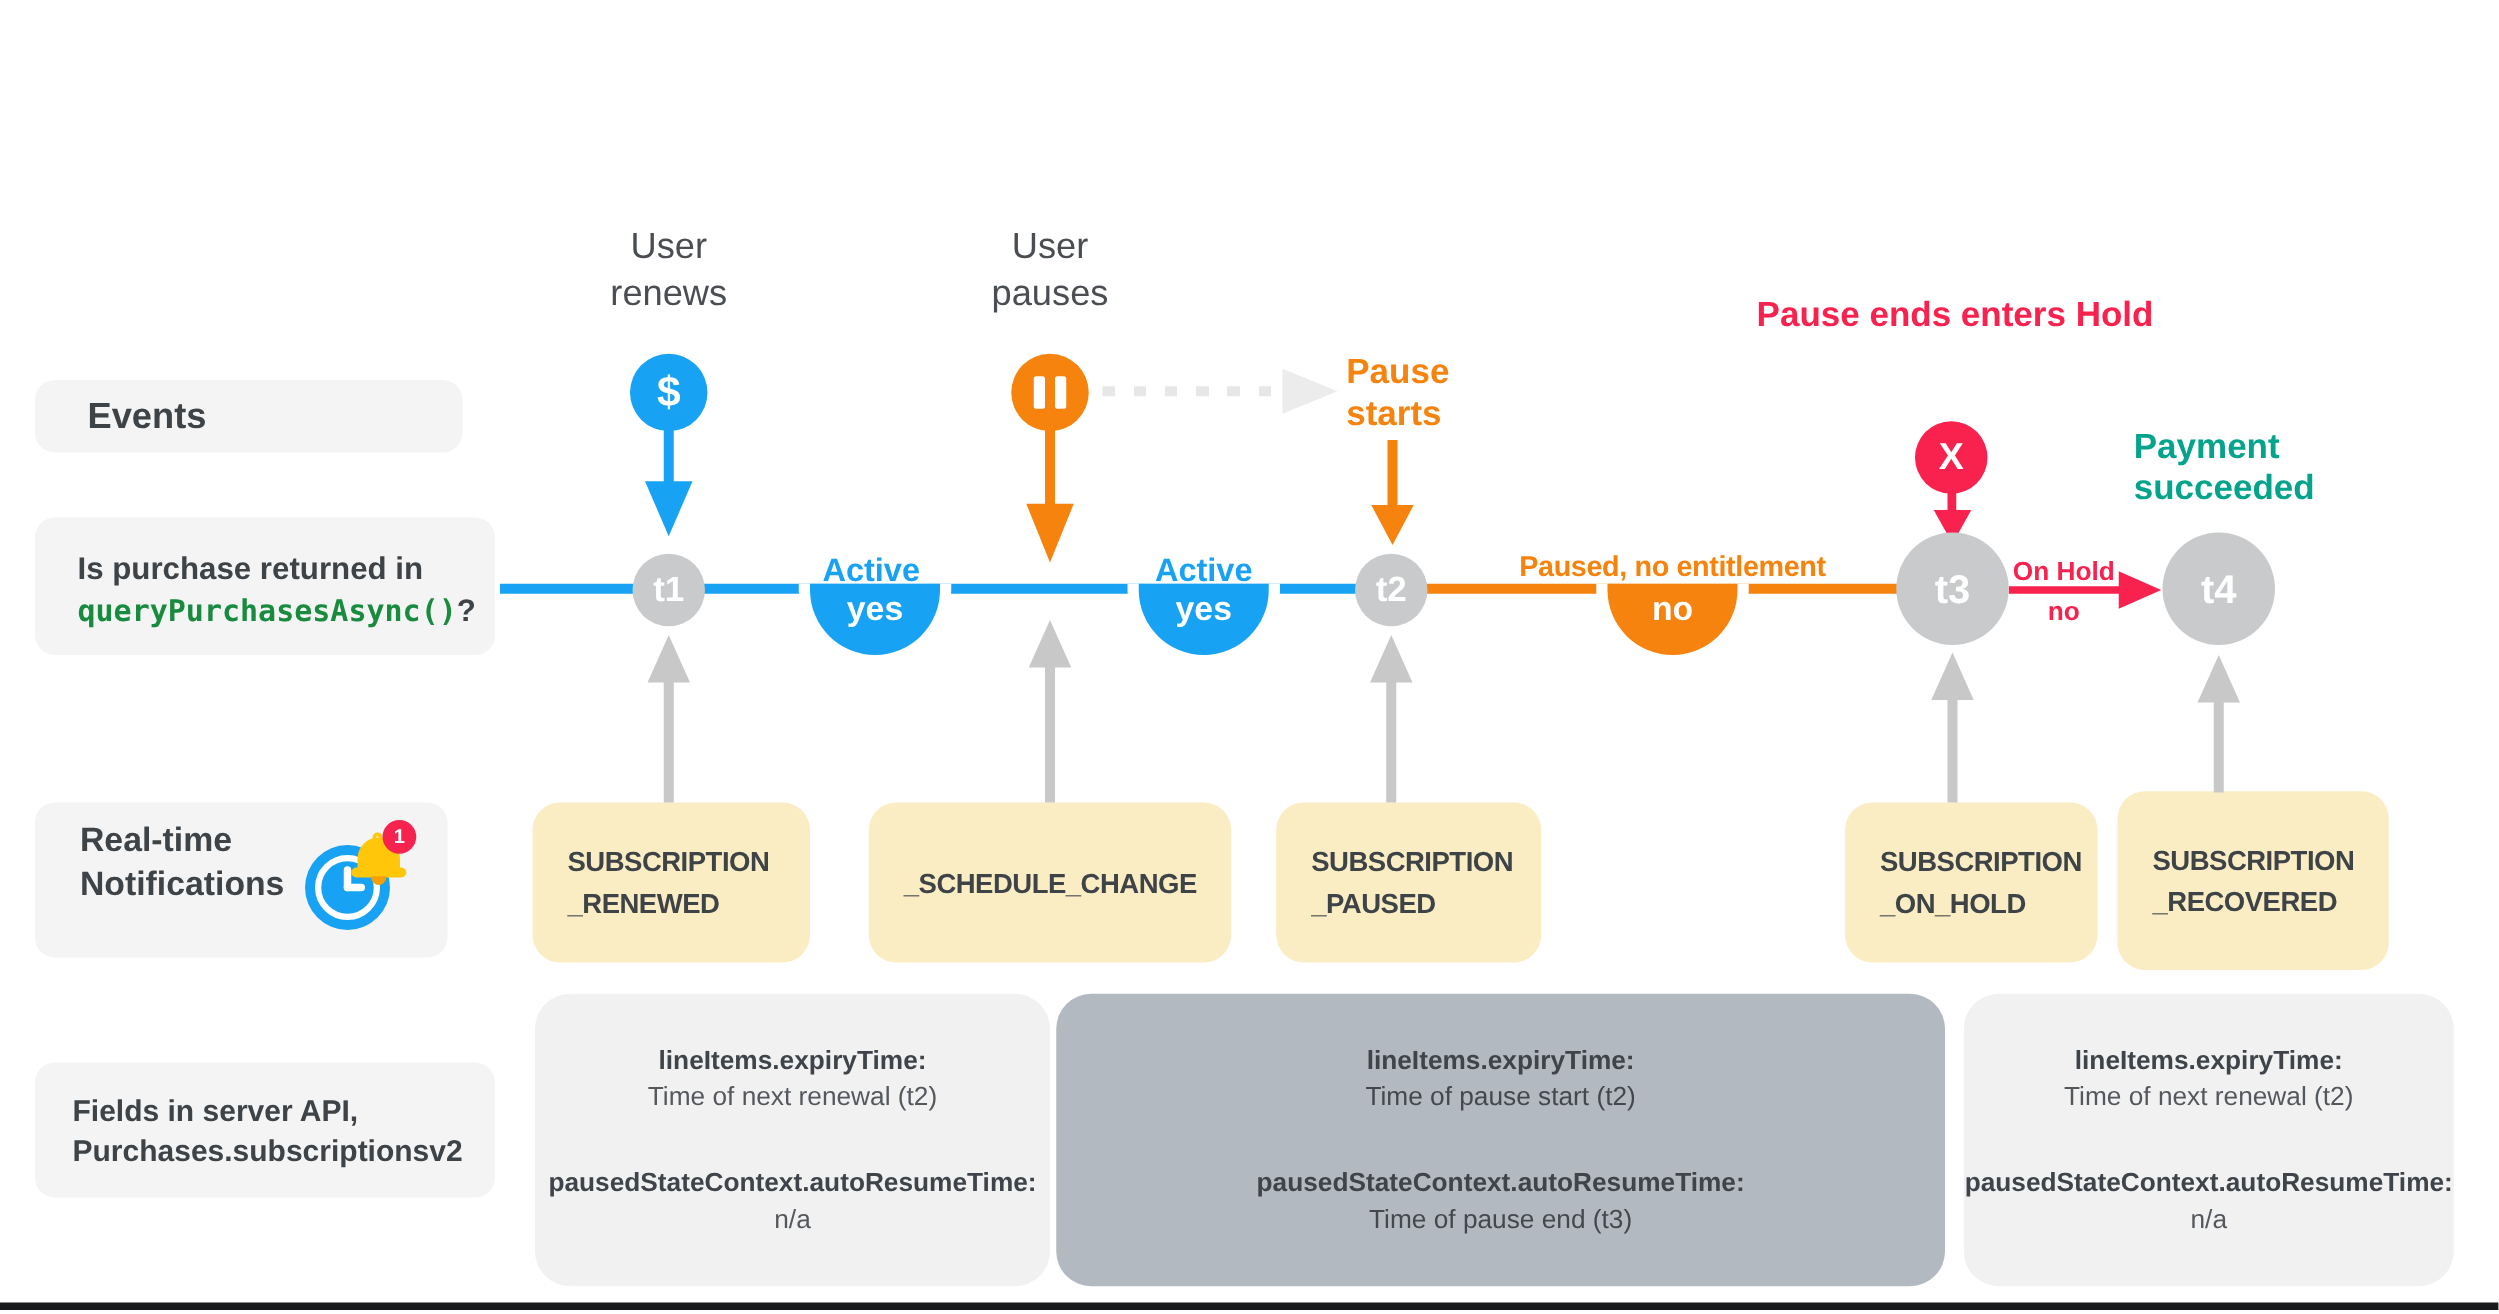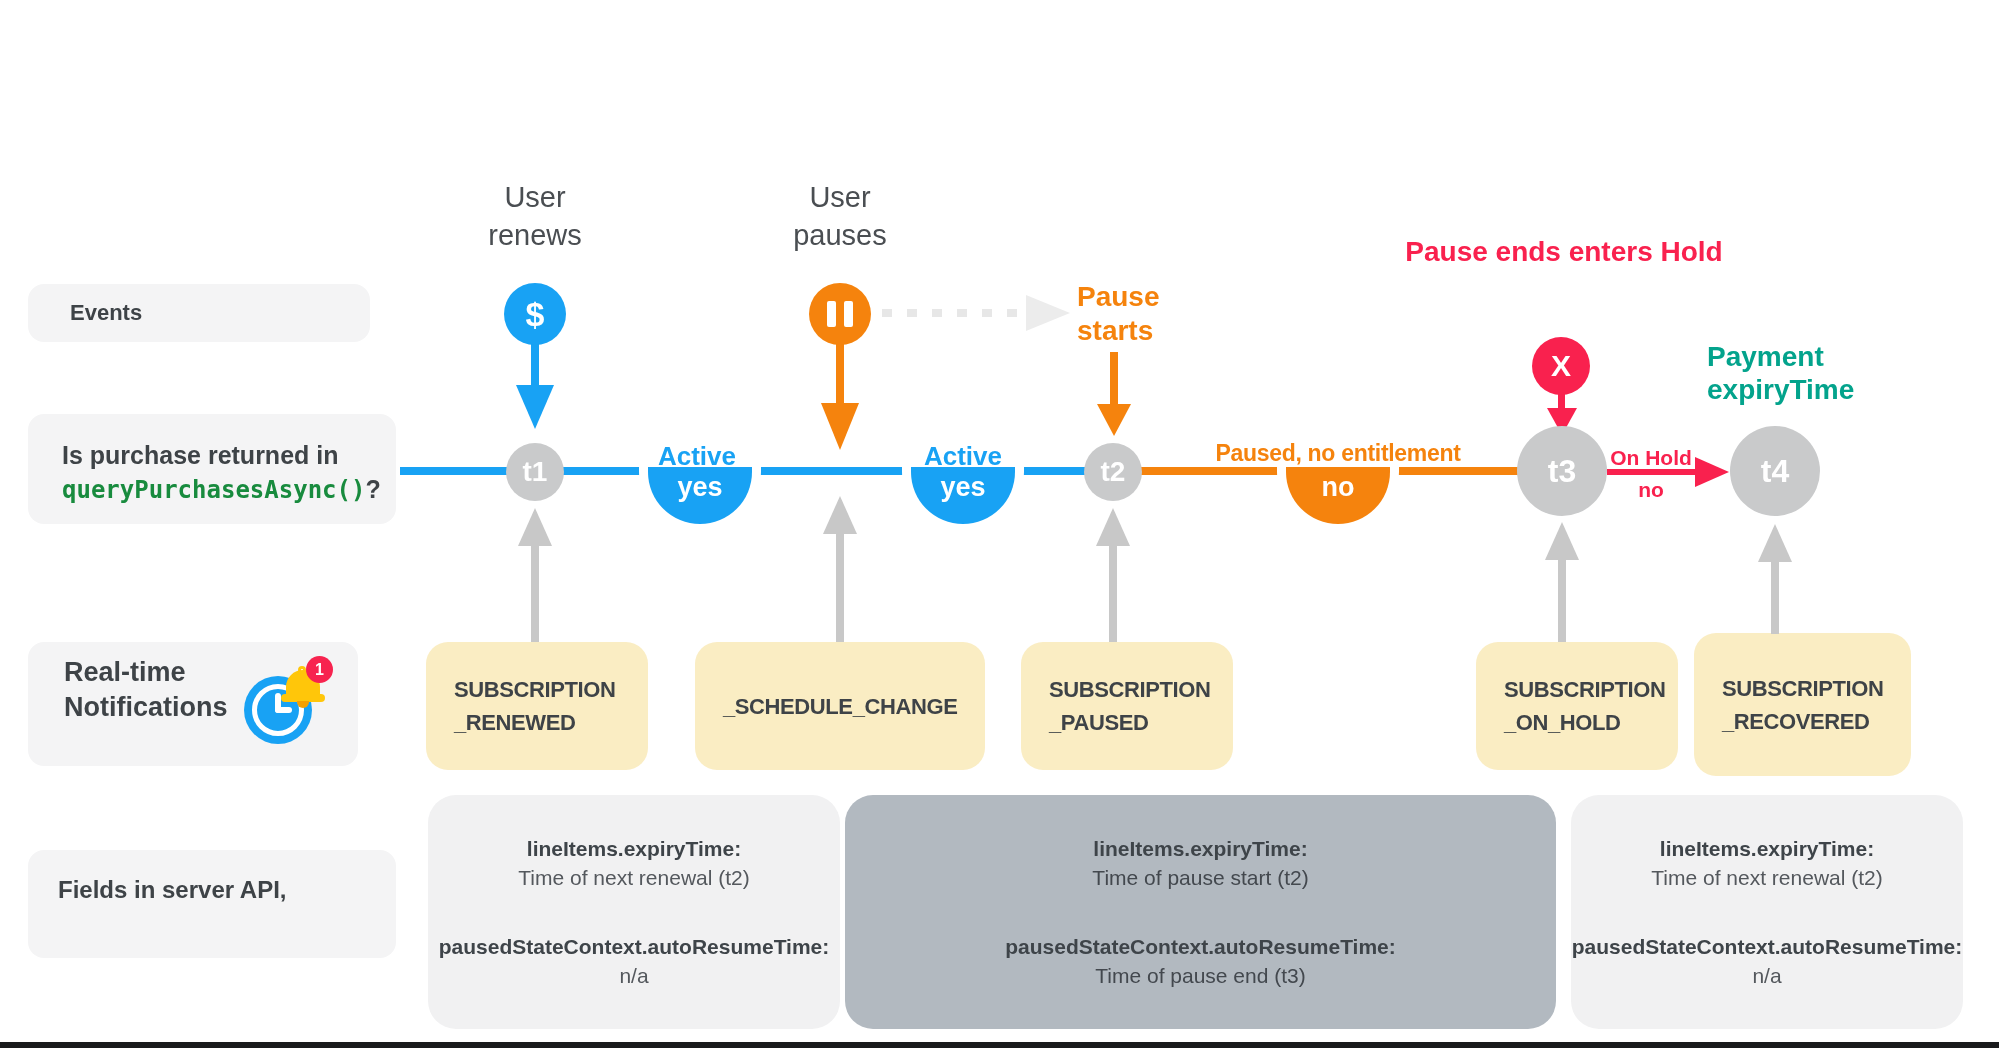--- a/index.html
+++ b/index.html
@@ -6,22 +6,22 @@
   #page{position:relative;width:1999px;height:1051px;background:#fff;overflow:hidden;
         font-family:"Liberation Sans",sans-serif;}
   .abs{position:absolute;}
 
   
   #title{left:40px;top:36px;font-size:56px;color:var(--c-textdark,#3E4347);
          letter-spacing:-1px;font-weight:400;}
 
   
   .lbox{background:var(--c-labelbox,#F4F4F5);border-radius:16px;color:var(--c-textdark,#3E4347);}
-  #box-events{left:28px;top:284px;width:342px;height:58px;display:flex;align-items:center;
-              padding-left:42px;box-sizing:border-box;font-size:22px;font-weight:bold;}
+  #box-events{left:28px;top:304px;width:342px;height:58px;display:flex;align-items:center;
+              padding-left:42px;box-sizing:border-box;font-size:29px;font-weight:bold;}
   #box-question{left:28px;top:414px;width:368px;height:110px;box-sizing:border-box;
                 padding:24px 0 0 34px;font-size:25px;font-weight:bold;line-height:34px;}
   #box-question .code{font-family:"DejaVu Sans Mono","Liberation Mono",monospace;
                       color:var(--c-codegreen,#188B3E);font-size:24px;font-weight:bold;}
   #box-rtdn{left:28px;top:642px;width:330px;height:124px;box-sizing:border-box;
             padding:13px 0 0 36px;font-size:27px;font-weight:bold;line-height:35px;}
   #box-fields{left:28px;top:850px;width:368px;height:108px;box-sizing:border-box;
               padding:24px 0 0 30px;font-size:24px;font-weight:bold;line-height:32px;}
 
   
@@ -169,20 +169,21 @@
       <div class="ringlet"></div>
       <div class="body"></div>
       <div class="lip"></div>
       <div class="clapper"></div>
     </div>
     <div id="rtdn-badge">1</div>
   </div>
 
   <div class="abs lbox" id="box-fields">
     <div>Fields in server API,</div>
+    <div>Purchases.subscriptionsv2</div>
   </div>
 
   <div class="abs ev-text" id="user-renews">
     <div>User</div>
     <div>renews</div>
   </div>
   <div class="abs ev-circle" id="dollar-circle">
     <span>$</span>
   </div>
   <div class="abs stem" id="renew-stem"></div>
@@ -213,21 +214,21 @@
     <div>Pause ends enters Hold</div>
   </div>
   <div class="abs ev-circle" id="x-circle">
     <span>X</span>
   </div>
   <div class="abs" id="x-stem"></div>
   <div class="abs head" id="x-head"></div>
 
   <div class="abs" id="payment-text">
     <div>Payment</div>
-    <div>expiryTime</div>
+    <div>succeeded</div>
   </div>
 
   <div class="abs tl-line" id="line-blue"></div>
   <div class="abs tl-line" id="line-orange"></div>
   <div class="abs" id="line-red"></div>
   <div class="abs head" id="head-red"></div>
 
   <div class="abs seg-label" id="active1">Active</div>
   <div class="abs semi" id="yes1">yes</div>
   <div class="abs seg-label" id="active2">Active</div>

